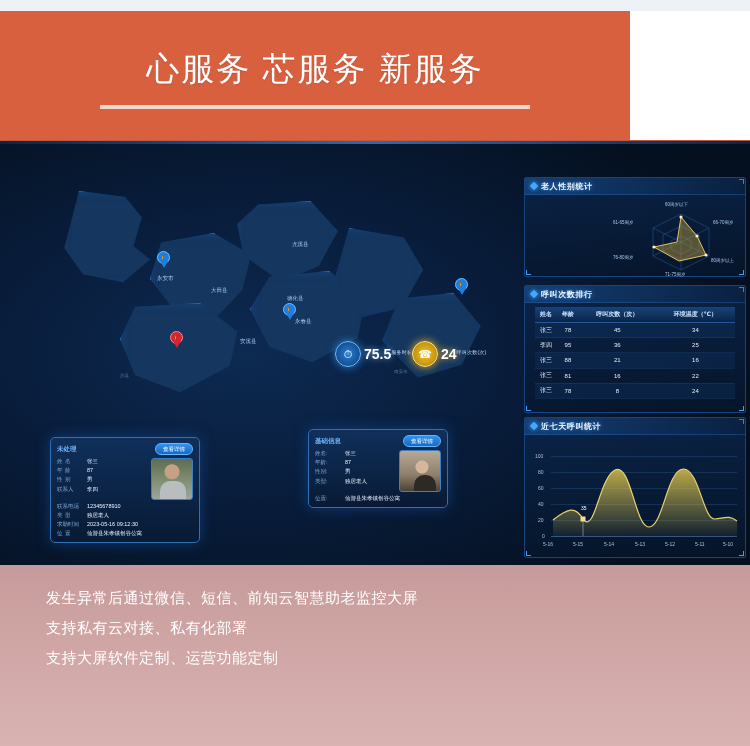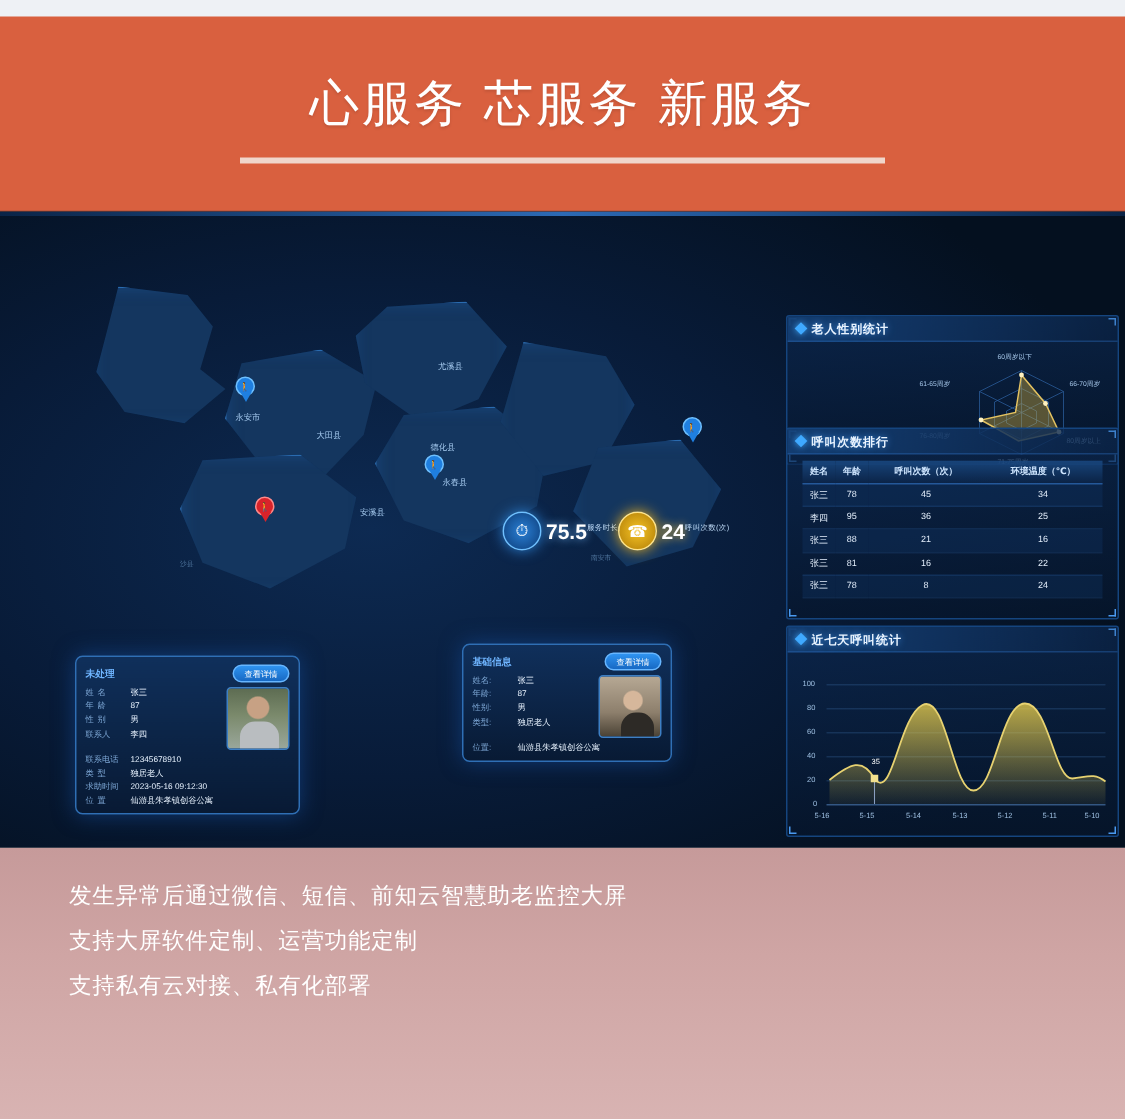--- a/index.html
+++ b/index.html
@@ -6,21 +6,21 @@
   html, body {
     width: 750px; height: 746px;
     font-family: "Liberation Sans", "DejaVu Sans", sans-serif;
     overflow: hidden;
     background: #fff;
   }
 
   
   #banner {
     position: relative;
-    width: 750px; height: 140px;
+    width: 630px; height: 140px;
     background: #d9603f;
     display: flex; flex-direction: column;
     align-items: center; justify-content: center;
   }
   #banner-strip-top {
     position: absolute; top: 0; left: 0; width: 750px; height: 11px;
     background: #eef1f5;
   }
   #banner-title {
     color: #ffffff;
@@ -211,21 +211,21 @@
     border-radius:10px 10px 0 0; background:#b9bdc0;
   }
   .photo.p2 {
     background:
       radial-gradient(circle at 55% 40%, #d6b79b 0 6px, rgba(0,0,0,0) 7px),
       linear-gradient(180deg,#b6a894 0%,#8d7f6c 60%,#4a4235 100%);
   }
   .photo.p2:after{ background:#2d2a26; left:14px; width:22px; height:16px; }
 
   
-  #p-gender { left: 524px; top: 36px; width: 222px; height: 100px; margin-top: 33px; }
+  #p-gender { left: 524px; top: 36px; width: 222px; height: 100px; }
   #p-rank   { left: 524px; top: 144px; width: 222px; height: 128px; }
   #p-week   { left: 524px; top: 276px; width: 222px; height: 141px; }
 
   .donut-wrap { position:absolute; left: 6px; top: 22px; width: 96px; height: 78px; }
   .donut {
     position:absolute; left: 20px; top: 8px; width: 50px; height: 50px; border-radius:50%;
     background: conic-gradient(from 18deg, #f3b229 0 30deg, #1d8ff0 30deg 360deg);
     -webkit-mask: radial-gradient(circle, transparent 13px, #000 14px);
             mask: radial-gradient(circle, transparent 13px, #000 14px);
   }
@@ -542,15 +542,15 @@
             </tr>
           </tbody>
       </table>
     </div>
   </div>
 
 </div>
 
 <div id="bottom">
   <p>发生异常后通过微信、短信、前知云智慧助老监控大屏</p>
+  <p>支持私有云对接、私有化部署</p>
   <p>支持大屏软件定制、运营功能定制</p>
-  <p>支持私有云对接、私有化部署</p>
 </div>
 
 </body></html>

